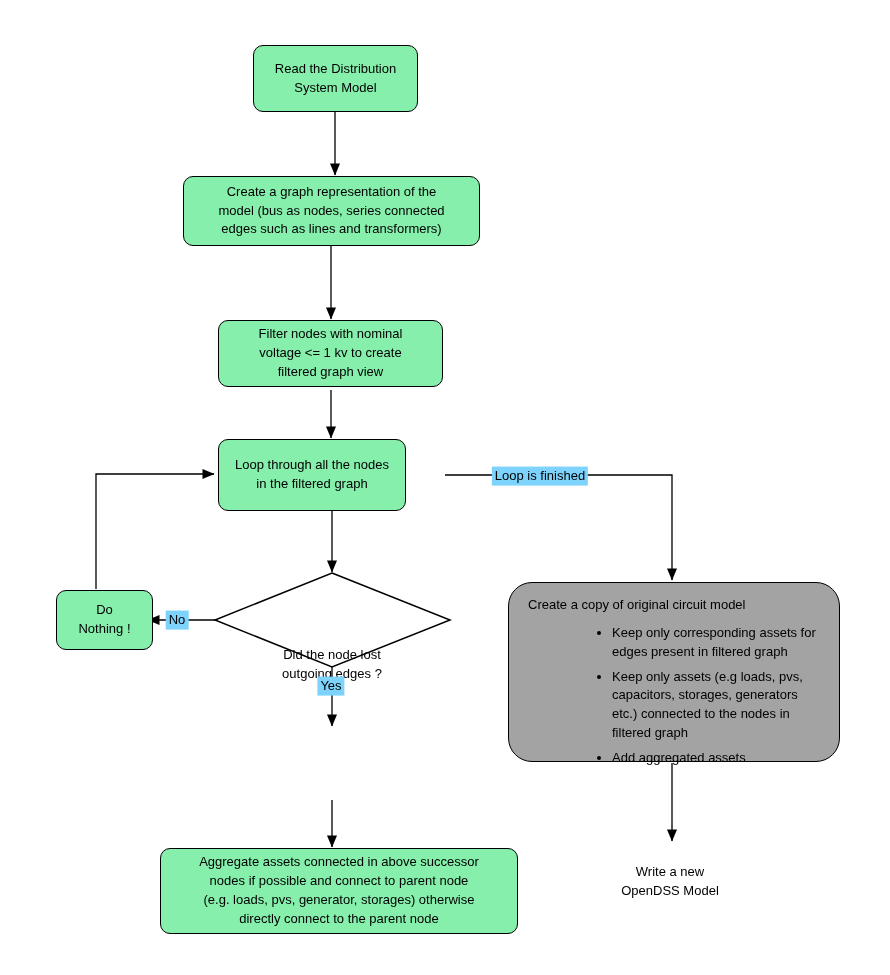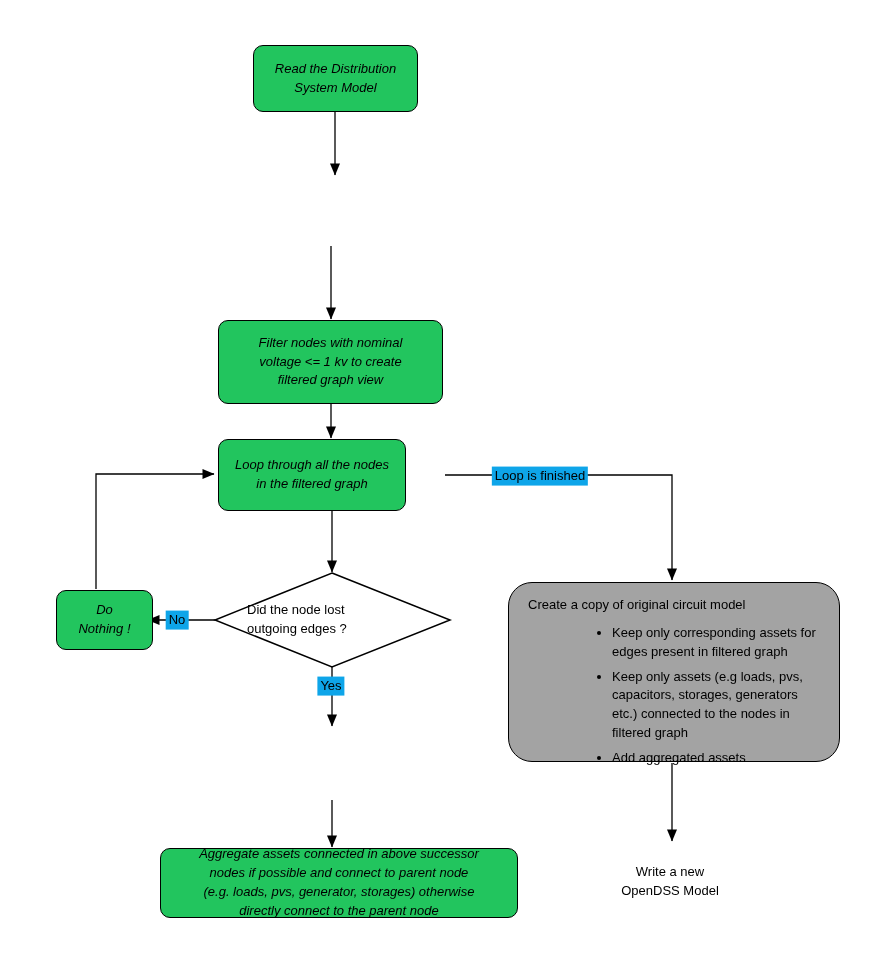--- a/index.html
+++ b/index.html
@@ -22,43 +22,44 @@
     position: absolute;
     left: 0; top: 0;
     width: 890px; height: 975px;
     z-index: 1;
   }
   .node {
     position: absolute;
     box-sizing: border-box;
     border: 1.5px solid #000000;
     border-radius: 10px;
-    background: #22c55e;
+    background: #86efac;
     display: flex;
     align-items: center;
     justify-content: center;
     text-align: center;
     white-space: pre-line;
     z-index: 2;
     padding: 4px 8px;
-    font-style: italic;
   }
   .edge-label {
     position: absolute;
     transform: translate(-50%, -50%);
-    background: #0ea5e9;
+    background: #7dd3fc;
     padding: 0 3px;
     white-space: nowrap;
     z-index: 3;
   }
   .diamond-label {
     position: absolute;
     transform: translate(-50%, -50%);
+    text-align: center;
     white-space: pre-line;
     z-index: 2;
+    margin-top: 45px;
   }
   #node-copy-circuit-model {
     position: absolute;
     box-sizing: border-box;
     border: 1.5px solid #000000;
     border-radius: 24px;
     background: #a3a3a3;
     z-index: 2;
     padding: 13px 14px 10px 19px;
     text-align: left;
@@ -102,36 +103,39 @@
     <path d="M96,589 V474 H214" stroke="#000000" stroke-width="1.3" fill="none" marker-end="url(#arrowhead)"></path>
     <path d="M445,475 H672 V580" stroke="#000000" stroke-width="1.3" fill="none" marker-end="url(#arrowhead)"></path>
     <path d="M672,763 V841" stroke="#000000" stroke-width="1.3" fill="none" marker-end="url(#arrowhead)"></path>
 
     <polygon points="332,573 450,620 332,667 215,620" fill="#ffffff" stroke="#000000" stroke-width="1.5"></polygon>
   </svg>
 
   <div class="node" style="left:253px; top:45px; width:165px; height:67px;">Read the Distribution
 System Model</div>
 
+  <div class="node" style="left:183px; top:176px; width:297px; height:70px;">Create a graph representation of the
+model (bus as nodes, series connected
+edges such as lines and transformers)</div>
 
-  <div class="node" style="left:218px; top:320px; width:225px; height:84px;">Filter nodes with nominal
+  <div class="node" style="left:218px; top:320px; width:225px; height:67px;">Filter nodes with nominal
 voltage &lt;= 1 kv to create
 filtered graph view</div>
 
   <div class="node" style="left:218px; top:439px; width:188px; height:72px;">Loop through all the nodes
 in the filtered graph</div>
 
   <div class="diamond-label" style="left:332px; top:620px; width:170px;">Did the node lost
 outgoing edges ?</div>
 
   <div class="node" style="left:48px; top:590px; width:97px; height:60px;margin-left:8px;">Do
 Nothing !</div>
 
 
-  <div class="node" style="left:160px; top:848px; width:358px; height:70px; padding:2px 12px;">Aggregate assets connected in above successor
+  <div class="node" style="left:160px; top:848px; width:358px; height:86px; padding:2px 12px;">Aggregate assets connected in above successor
 nodes if possible and connect to parent node
 (e.g. loads, pvs, generator, storages) otherwise
 directly connect to the parent node</div>
 
   <div id="node-copy-circuit-model" style="left:508px; top:582px; width:332px; height:180px;">
     <div>Create a copy of original circuit model</div>
     <ul>
       <li>Keep only corresponding assets for edges present in filtered graph</li>
       <li>Keep only assets (e.g loads, pvs, capacitors, storages, generators etc.) connected to the nodes in filtered graph</li>
       <li>Add aggregated assets</li>

